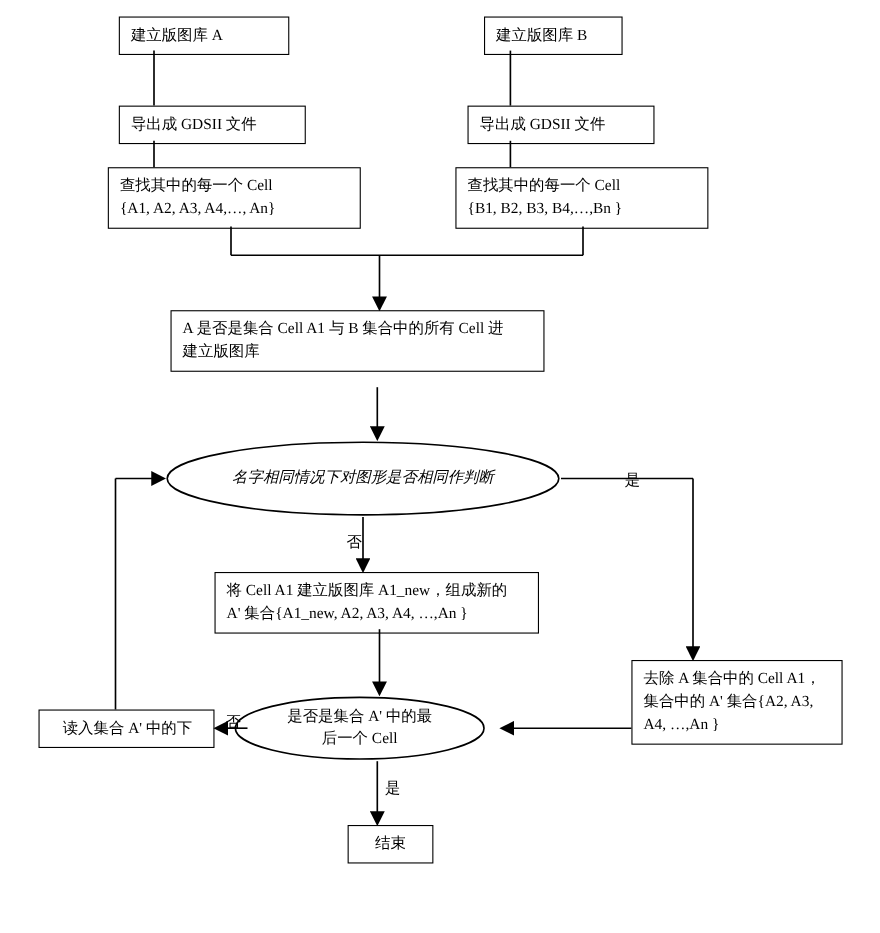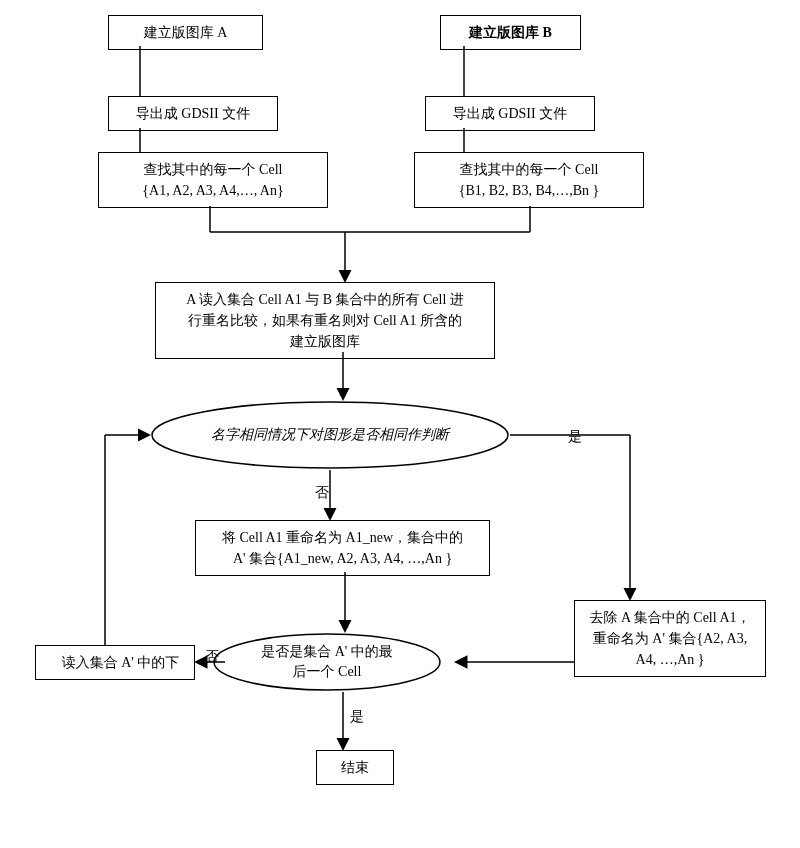--- a/index.html
+++ b/index.html
@@ -11,21 +11,20 @@
       font-family: "SimSun", serif;
       font-size: 14px;
       color: #000;
     }
     .box {
       position: absolute;
       border: 1.5px solid #000;
       padding: 6px 10px;
       background: #fff;
       line-height: 1.5;
-      text-align: center;
     }
     .box-small { padding: 6px 8px; }
     svg.connectors {
       position: absolute;
       left: 0; top: 0;
       width: 800px; height: 848px;
       pointer-events: none;
     }
     .label {
       position: absolute;
@@ -56,46 +55,45 @@
   <span>建立版图库 A</span>
 </div>
 <div class="box" style="left:108px; top:96px; width:170px;">
   <span>导出成 GDSII 文件</span>
 </div>
 <div class="box" style="left:98px; top:152px; width:230px;">
   <div>查找其中的每一个 Cell</div>
   <div>{A1, A2, A3, A4,…, An}</div>
 </div>
 
-<div class="box" style="left:440px; top:15px; width:141px;font-weight:bold;">
+<div class="box" style="left:440px; top:15px; width:126px;">
   <span>建立版图库 B</span>
 </div>
 <div class="box" style="left:425px; top:96px; width:170px;">
   <span>导出成 GDSII 文件</span>
 </div>
 <div class="box" style="left:414px; top:152px; width:230px;">
   <div>查找其中的每一个 Cell</div>
   <div>{B1, B2, B3, B4,…,Bn }</div>
 </div>
 
 <div class="box" style="left:155px; top:282px; width:340px;">
-  <div>A 读入集合 Cell A1 与 B 集合中的所有 Cell 进</div>
-  <div>行重名比较，如果有重名则对 Cell A1 所含的</div>
+  <div>A 是否是集合 Cell A1 与 B 集合中的所有 Cell 进</div>
   <div>建立版图库</div>
 </div>
 
 <div class="decision" style="left:150px; top:400px;font-style:italic;">
   <svg viewBox="0 0 360 70">
     <ellipse cx="180" cy="35" rx="178" ry="33" fill="#fff" stroke="#000" stroke-width="1.5"></ellipse>
   </svg>
   <div class="dtext">名字相同情况下对图形是否相同作判断</div>
 </div>
 
 <div class="box" style="left:195px; top:520px; width:295px;">
-  <div>将 Cell A1 重命名为 A1_new，集合中的</div>
+  <div>将 Cell A1 建立版图库 A1_new，组成新的</div>
   <div>A' 集合{A1_new, A2, A3, A4, …,An }</div>
 </div>
 
 <div class="decision small" style="left:212px; top:632px;text-decoration:underline;">
   <svg viewBox="0 0 230 60">
     <ellipse cx="115" cy="30" rx="113" ry="28" fill="#fff" stroke="#000" stroke-width="1.5"></ellipse>
   </svg>
   <div class="dtext">
     <div>
       <div>是否是集合 A' 中的最</div>
@@ -103,21 +101,21 @@
     </div>
   </div>
 </div>
 
 <div class="box" style="left:35px; top:645px; width:160px;padding-left:21px;">
   <div>读入集合 A' 中的下</div>
 </div>
 
 <div class="box" style="left:574px; top:600px; width:192px;">
   <div>去除 A 集合中的 Cell A1，</div>
-  <div>重命名为 A' 集合{A2, A3,</div>
+  <div>集合中的 A' 集合{A2, A3,</div>
   <div>A4, …,An }</div>
 </div>
 
 <div class="box box-small" style="left:316px; top:750px; width:78px; text-align:center;">
   <span>结束</span>
 </div>
 
 <div class="label" style="left:568px; top:428px;">是</div>
 <div class="label" style="left:315px; top:484px;">否</div>
 <div class="label" style="left:205px; top:648px;">否</div>

